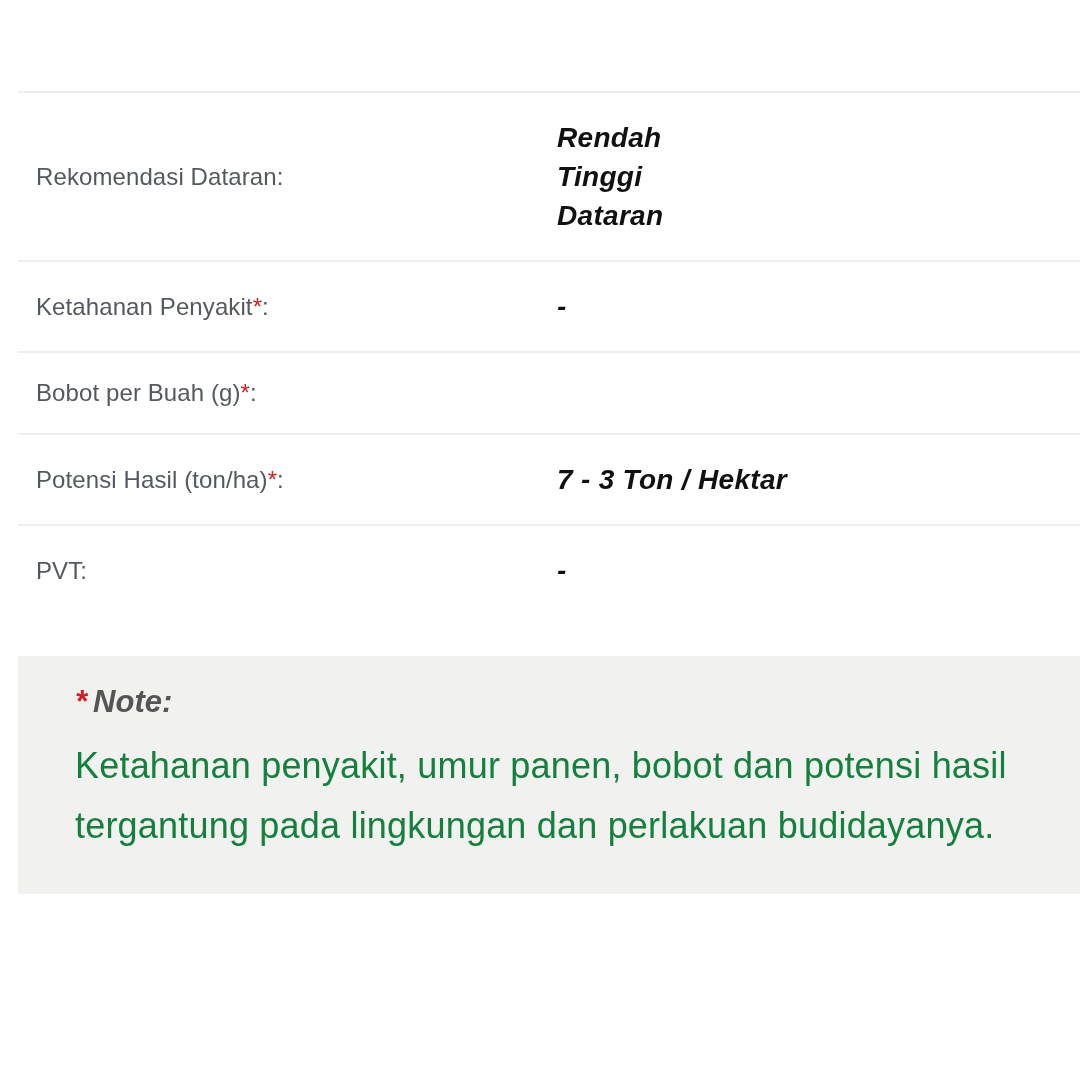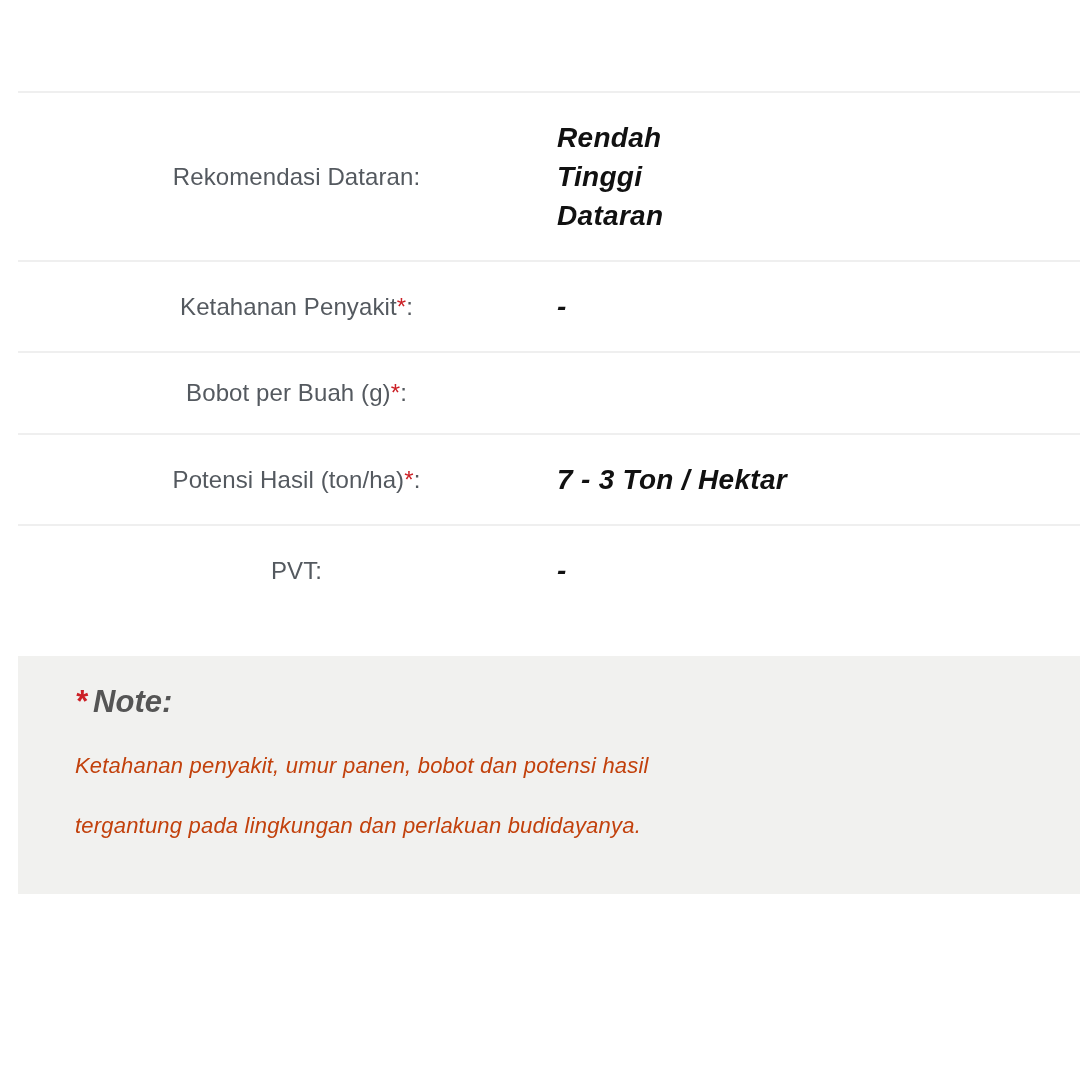--- a/index.html
+++ b/index.html
@@ -26,21 +26,20 @@
     padding: 25px 0;
   }
   .spec-label {
     flex: 0 0 539px;
     box-sizing: border-box;
     padding-left: 18px;
     font-size: 24px;
     line-height: 30px;
     color: #54595f;
     letter-spacing: 0.1px;
-    text-align: center;
   }
   .spec-value {
     font-size: 28px;
     font-weight: 700;
     color: #111111;
     line-height: 39px;
     letter-spacing: 0.3px;
     font-style: italic;
   }
   .ast {
@@ -58,23 +57,22 @@
     line-height: 36px;
     font-weight: 700;
     font-style: italic;
     color: #555555;
   }
   .note-title .note-ast {
     margin-right: 6px;
   }
   .note-body {
     margin: 16px 0 0 0;
-    font-size: 22px;
-    font-style: italic;
-    color: #c2410c;
+    font-size: 36px;
+    color: #15803d;
     line-height: 60px;
     letter-spacing: 0.2px;
   }
 </style>
 </head>
 <body>
 
 <div class="page">
 
   <div class="spec-table">

